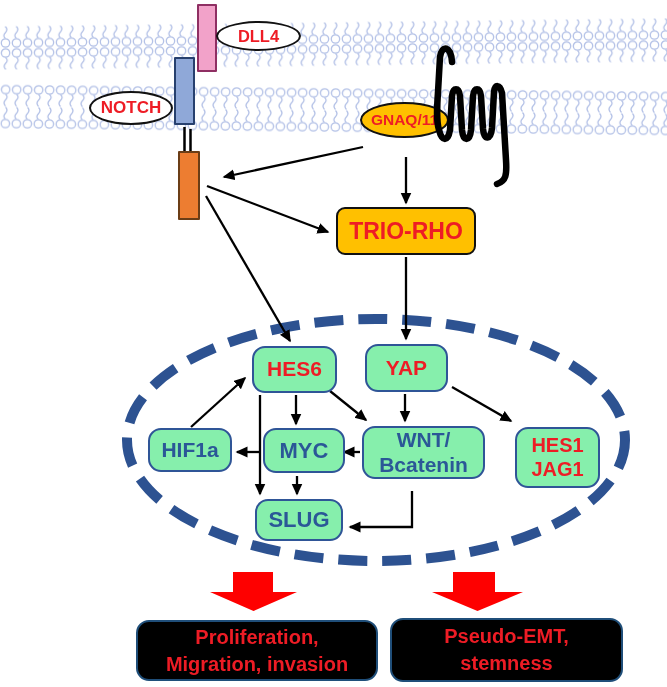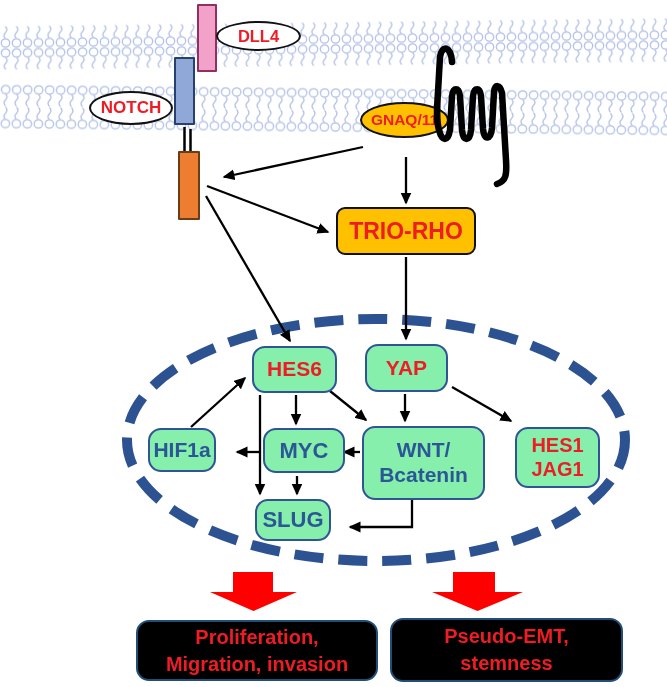--- a/index.html
+++ b/index.html
@@ -97,35 +97,35 @@
   <div class="abs goldbox t-red" style="left:336px;top:207px;width:140px;height:48px;font-size:23px;">
     <span>TRIO-RHO</span>
   </div>
 
   <div class="abs node t-red" style="left:252px;top:346px;width:85px;height:47px;font-size:21px;">
     <span>HES6</span>
   </div>
   <div class="abs node t-red" style="left:365px;top:344px;width:83px;height:48px;font-size:21px;">
     <span>YAP</span>
   </div>
-  <div class="abs node t-blue" style="left:148px;top:428px;width:68px;height:44px;font-size:21px;">
+  <div class="abs node t-blue" style="left:148px;top:428px;width:84px;height:44px;font-size:21px;">
     <span>HIF1a</span>
   </div>
   <div class="abs node t-blue" style="left:263px;top:428px;width:82px;height:45px;font-size:22px;">
     <span>MYC</span>
   </div>
-  <div class="abs node t-blue" style="left:362px;top:426px;width:123px;height:74px;font-size:21px;align-items:center;">
+  <div class="abs node t-blue" style="left:362px;top:426px;width:123px;height:53px;font-size:21px;align-items:center;">
     <span>WNT/</span>
     <span>Bcatenin</span>
   </div>
   <div class="abs node t-red" style="left:515px;top:427px;width:85px;height:61px;font-size:20px;text-align:right;">
     <span>HES1</span>
     <span>JAG1</span>
   </div>
-  <div class="abs node t-blue" style="left:255px;top:499px;width:76px;height:42px;font-size:22px;">
+  <div class="abs node t-blue" style="left:255px;top:499px;width:88px;height:42px;font-size:22px;">
     <span>SLUG</span>
   </div>
 
   <div class="abs outcome t-red" style="left:136px;top:620px;width:242px;height:61px;font-size:20px;">
     <span>Proliferation,</span>
     <span>Migration, invasion</span>
   </div>
   <div class="abs outcome t-red" style="left:390px;top:618px;width:233px;height:64px;font-size:20px;">
     <span>Pseudo-EMT,</span>
     <span>stemness</span>

